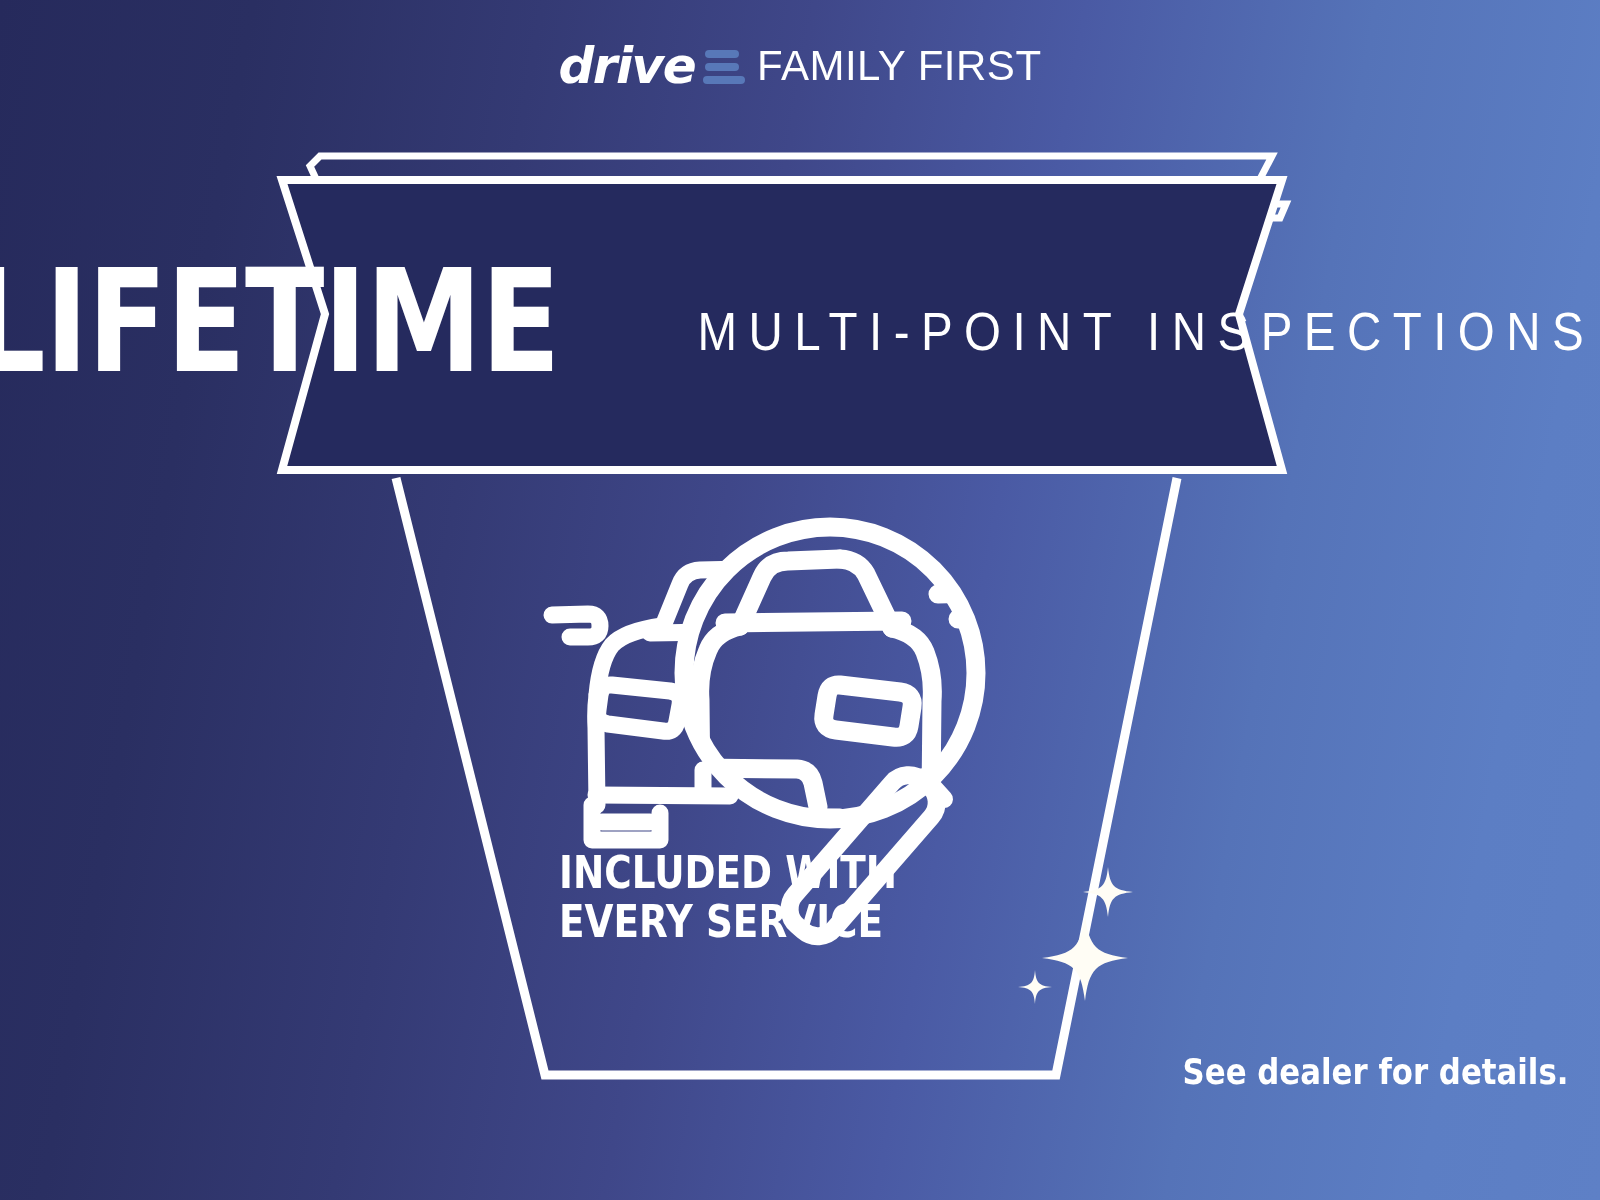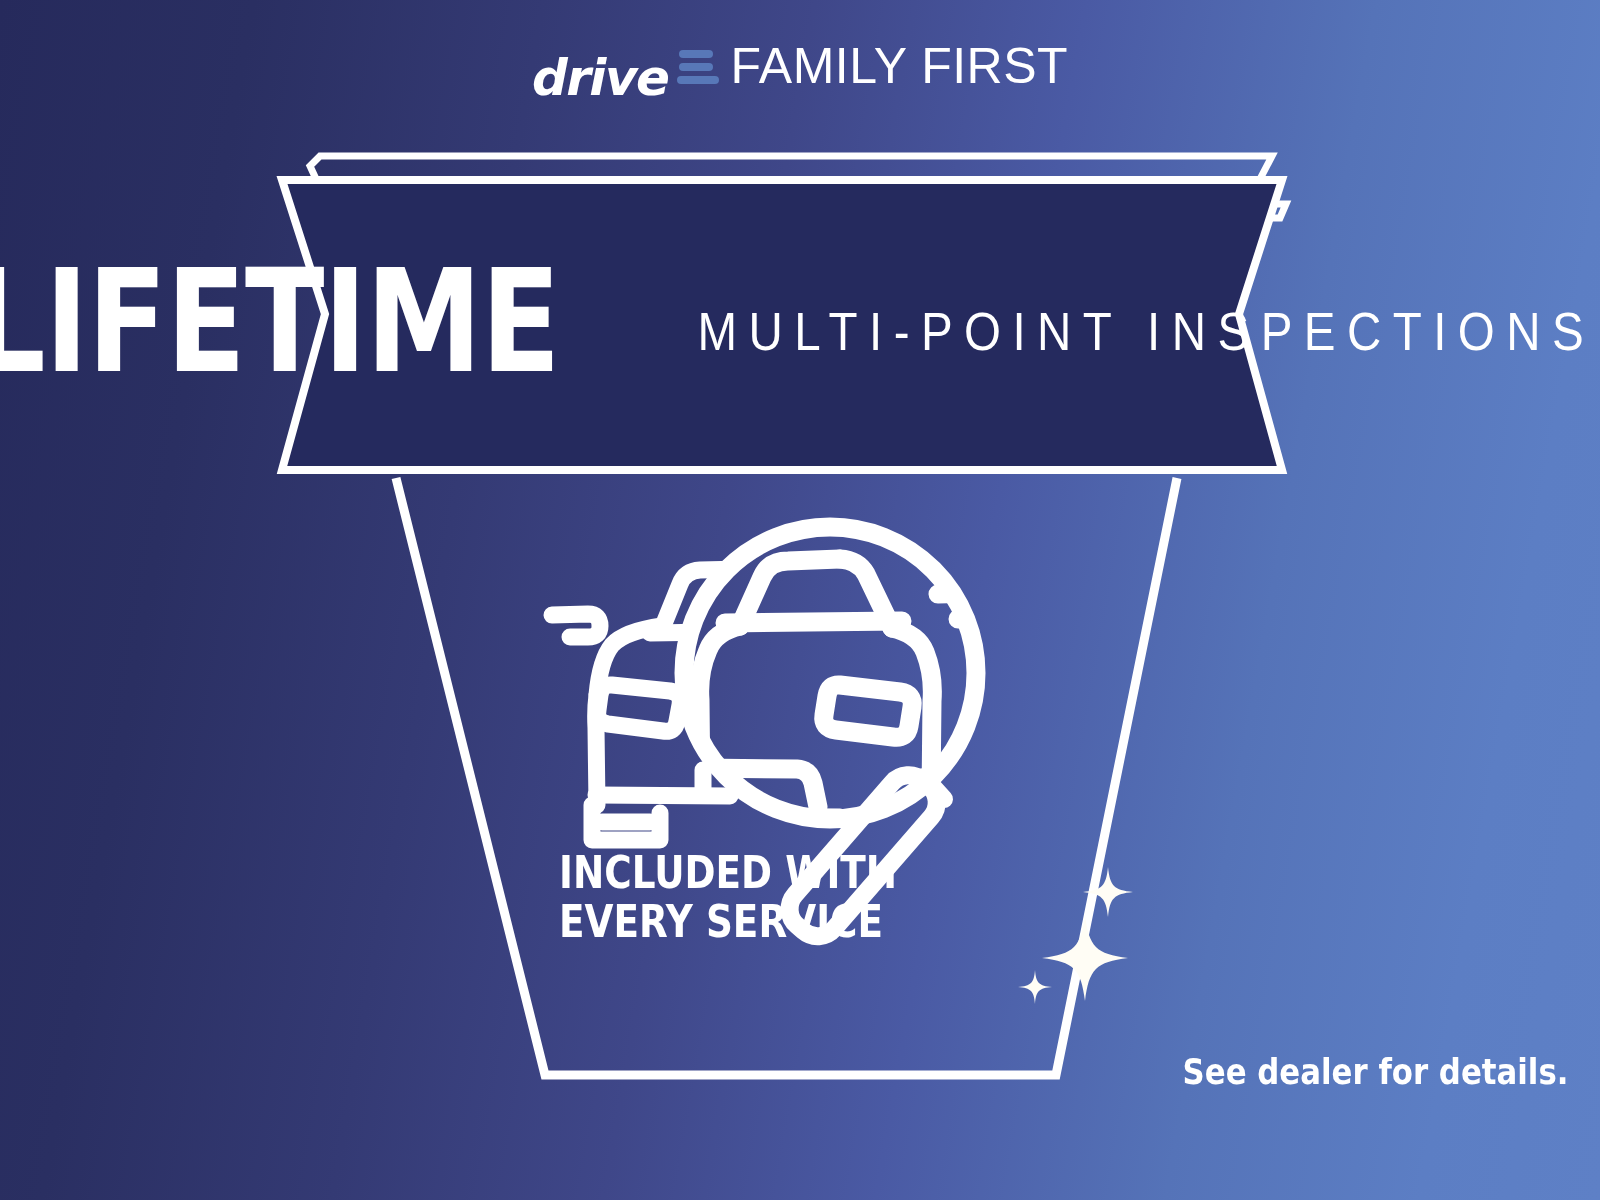--- a/index.html
+++ b/index.html
@@ -41,21 +41,21 @@
   }
   #brand-drive {
     font-family: "DejaVu Sans", sans-serif;
     font-style: italic;
     font-weight: bold;
     font-size: 50px;
     letter-spacing: -1.5px;
     color: #ffffff;
     line-height: 1;
     position: relative;
-    top: 13px;
+    top: 1px;
   }
   #brand-bars {
     display: flex;
     flex-direction: column;
     justify-content: center;
     gap: 5px;
     margin: 0 12px 0 8px;
     position: relative;
     top: 2px;
   }
@@ -63,21 +63,21 @@
     height: 8px;
     border-radius: 4px;
     background: #5878b8;
   }
   .brand-bar-line.b1 { width: 34px; margin-left: 2px; }
   .brand-bar-line.b2 { width: 34px; margin-left: 2px; }
   .brand-bar-line.b3 { width: 42px; margin-left: 0px; }
   #brand-family-first {
     font-family: "Liberation Sans", sans-serif;
     font-weight: 300;
-    font-size: 50px;
+    font-size: 42px;
     letter-spacing: 0.5px;
     color: #ffffff;
     line-height: 1;
     position: relative;
     top: 1px;
   }
 
   
   #frame-svg {
     position: absolute;

